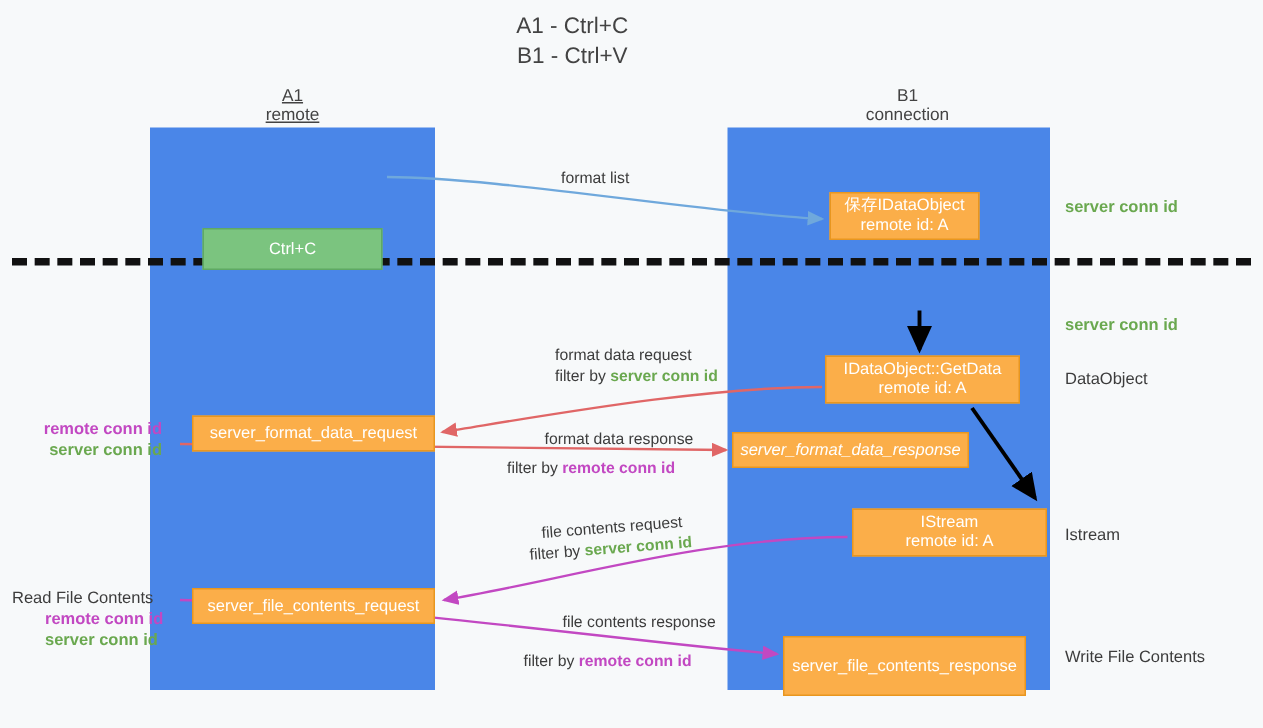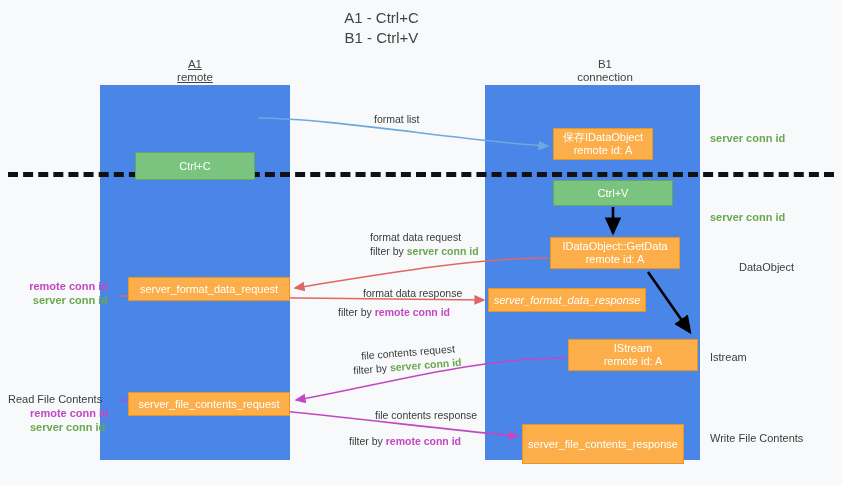--- a/index.html
+++ b/index.html
@@ -50,21 +50,21 @@
   #box-sfdres{left:488px;top:288px;width:158px;height:24px;font-style:italic;}
   #box-sfcreq{left:128px;top:392px;width:162px;height:24px;}
   #box-sfcres{left:522px;top:424px;width:162px;height:40px;}
 
   .lbl{position:absolute;font-size:11px;line-height:14px;}
   .lbl.green{color:#6aa84f;font-weight:bold;}
   .lbl.plain{color:#3c3c3c;}
 
   #lbl-srv1{left:710px;top:131px;}
   #lbl-srv2{left:710px;top:210px;}
-  #lbl-dataobject{left:710px;top:260px;margin-left:29px;}
+  #lbl-dataobject{left:710px;top:246px;}
   #lbl-istream{left:710px;top:350px;}
   #lbl-writefile{left:710px;top:431px;text-align:right;}
 
   #lbl-left1{left:8px;top:279px;width:100px;text-align:right;}
   #lbl-left2{left:8px;top:392px;width:190px;text-align:left;}
 
   .arrowlbl{position:absolute;font-size:10.5px;line-height:14px;color:#3c3c3c;white-space:nowrap;}
   .arrowlbl .g{color:#6aa84f;font-weight:bold;}
   .arrowlbl .m{color:#c248c2;font-weight:bold;}
 
@@ -137,23 +137,20 @@
 
   <div id="box-ctrlc" class="box green">
     <span>Ctrl+C</span>
   </div>
 
   <div id="box-obj1" class="box orange">
     <span>保存IDataObject</span>
     <span>remote id: A</span>
   </div>
 
-  <div id="box-ctrlv" class="box green">
-    <span>Ctrl+V</span>
-  </div>
 
   <div id="box-getdata" class="box orange">
     <span>IDataObject::GetData</span>
     <span>remote id: A</span>
   </div>
 
   <div id="box-istream" class="box orange">
     <span>IStream</span>
     <span>remote id: A</span>
   </div>

